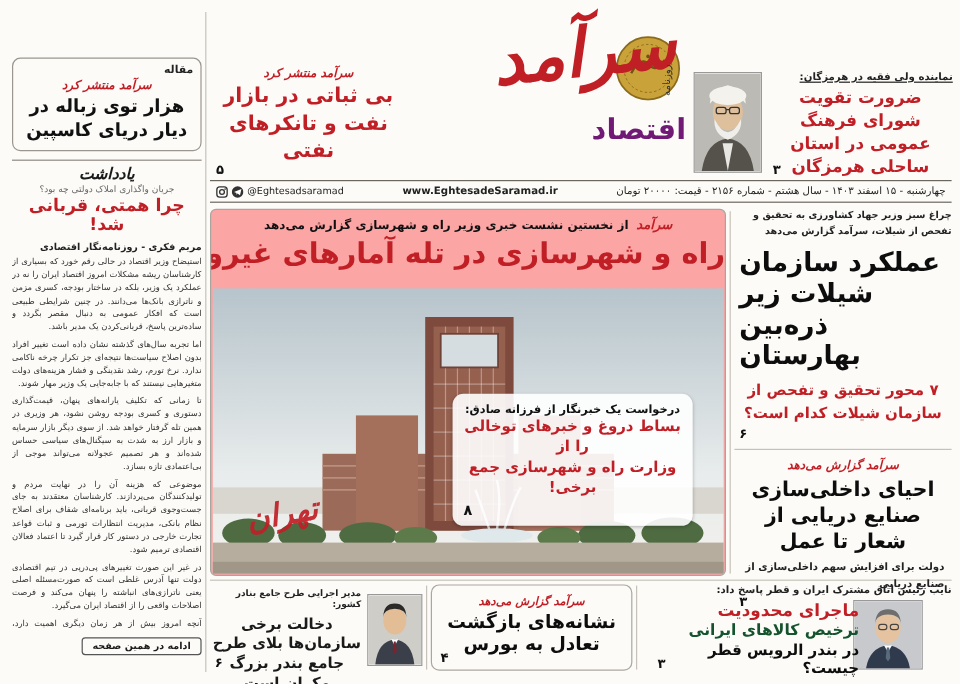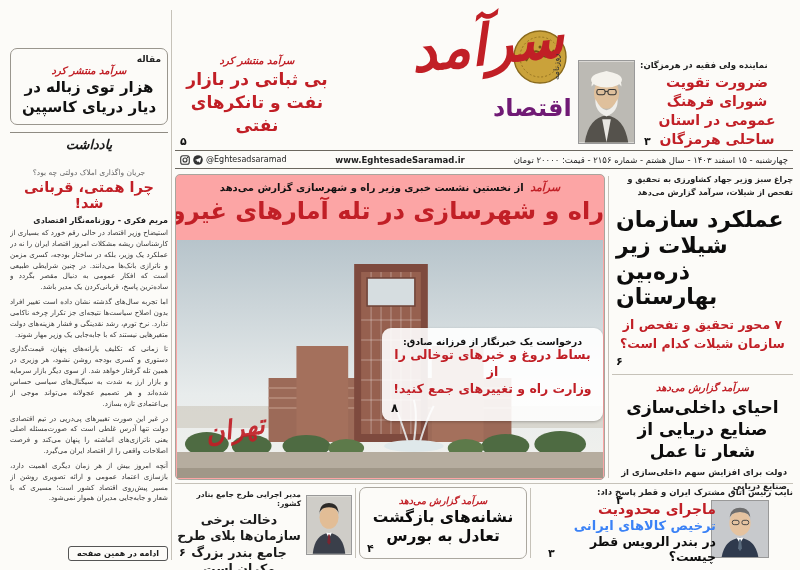--- a/index.html
+++ b/index.html
@@ -17,21 +17,21 @@
   .script{font-family:"DejaVu Serif",serif;font-style:italic;font-weight:bold;}
   .pagenum{font-weight:bold;font-size:11px;color:#111;}
 
   
   .left-col{position:absolute;right:auto;left:10px;top:48px;width:158px;}
   .article-box{border:1px solid #9a968e;border-radius:7px;padding:5px 6px 7px;}
   .sec-label{font-size:9px;font-weight:bold;text-align:right;color:#222;}
   .publish-script{font-size:10px;text-align:center;margin:1px 0 2px;}
   .article-title{font-size:15px;font-weight:bold;text-align:center;line-height:1.3;color:#111;}
   .note-label{font-size:13px;font-weight:bold;text-align:center;margin-top:7px;border-top:1px solid #8f8b83;padding-top:4px;font-style:italic;}
-  .note-kicker{font-size:7.5px;color:#666;text-align:center;margin-top:16px;}
+  .note-kicker{font-size:7.5px;color:#666;text-align:center;margin-top:0;}
   .note-title{font-size:14.5px;font-weight:bold;text-align:center;margin-top:2px;}
   .note-author{font-size:8px;font-weight:bold;text-align:right;margin-top:5px;color:#222;}
   .body-text{margin-top:3px;height:312px;overflow:hidden;font-size:7px;line-height:1.55;text-align:justify;color:#333;}
   .body-text p{margin-bottom:4px;}
   .continue{font-size:8px;font-weight:bold;border:1px solid #555;border-radius:3px;padding:2px 8px;width:fit-content;margin:6px 0 0 auto;}
 
   
   .masthead{position:absolute;left:335px;top:10px;width:242px;height:138px;}
   .seal{position:absolute;right:auto;left:178px;top:20px;width:54px;height:54px;}
   .brand-main{position:absolute;right:0;top:6px;width:180px;text-align:center;
@@ -42,40 +42,40 @@
 
   
   .oil{position:absolute;left:178px;top:54px;width:158px;height:94px;}
   .oil .publish-script{font-size:10px;}
   .oil-title{font-size:17px;font-weight:bold;text-align:center;line-height:1.35;margin-top:2px;}
   .oil .pagenum{position:absolute;right:auto;left:2px;bottom:0;}
 
   .hormozgan{position:absolute;left:578px;top:58px;width:216px;height:90px;}
   .hormozgan .photo{position:absolute;left:0;top:2px;width:57px;height:84px;border:1px solid #999;}
   .horm-text{position:absolute;right:0;left:62px;top:2px;}
-  .horm-kicker{font-size:8.5px;font-weight:bold;text-align:left;color:#222;}
+  .horm-kicker{font-size:8.5px;font-weight:bold;text-align:right;color:#222;text-decoration:underline;}
   .horm-title{font-size:14px;font-weight:bold;text-align:center;line-height:1.35;margin-top:3px;}
   .hormozgan .pagenum{position:absolute;left:66px;bottom:0;}
 
   
   .datebar{position:absolute;left:175px;top:150px;width:618px;height:19px;border-top:1px solid #6b675f;border-bottom:1px solid #6b675f;
     display:flex;align-items:center;justify-content:space-between;font-size:8.5px;padding:0 5px;color:#222;}
   .datebar .site{direction:ltr;font-weight:bold;}
   .social{display:flex;align-items:center;gap:3px;direction:ltr;}
   .social .handle{font-size:8px;}
   .social svg{display:block;}
 
   
   .main-box{position:absolute;left:175px;top:174px;width:430px;height:306px;border:1px solid #a9a59d;border-radius:5px;overflow:hidden;background:#fca5a5;}
   .main-kicker{font-size:10px;font-weight:bold;text-align:center;margin-top:6px;color:#111;}
   .main-kicker .script{font-size:11px;margin-left:3px;}
   .main-headline{font-size:24px;font-weight:bold;text-align:center;color:var(--red);letter-spacing:-0.3px;white-space:nowrap;margin:3px 0 6px;}
   .main-photo{position:absolute;left:1px;right:1px;bottom:1px;height:238px;}
   .main-photo svg{display:block;width:100%;height:100%;}
-  .inset{position:absolute;right:0;top:88px;width:221px;background:rgba(255,255,255,.9);border-radius:9px;padding:8px 9px 6px;text-align:center;box-shadow:0 1px 3px rgba(0,0,0,.25);}
+  .inset{position:absolute;right:26px;top:88px;width:200px;background:rgba(255,255,255,.9);border-radius:9px;padding:8px 9px 6px;text-align:center;box-shadow:0 1px 3px rgba(0,0,0,.25);}
   .inset-kicker{font-size:9.5px;font-weight:bold;color:#111;}
   .inset-line{font-size:12.5px;font-weight:bold;color:var(--red);line-height:1.35;}
   .inset .pagenum{display:block;text-align:left;margin-top:3px;font-size:12px;}
   .watermark{position:absolute;left:28px;bottom:34px;font-family:"DejaVu Serif",serif;font-style:italic;font-weight:bold;
     font-size:26px;color:var(--red);transform:rotate(-10deg);opacity:.92;}
 
   
   .right-col{position:absolute;left:612px;top:174px;width:181px;height:306px;}
   .fish-intro{font-size:8px;font-weight:bold;text-align:right;line-height:1.6;color:#222;}
   .fish-headline{font-size:22px;font-weight:bold;text-align:left;line-height:1.18;margin:7px 4px 6px;color:#0d0d0d;}
@@ -98,21 +98,21 @@
   .bourse{position:absolute;left:359px;top:487px;width:168px;height:72px;border:1px solid #aba79f;border-radius:7px;text-align:center;}
   .bourse-script{font-size:9.5px;margin-top:7px;}
   .bourse-title{font-size:15.5px;font-weight:bold;line-height:1.25;margin-top:2px;color:#0d0d0d;}
   .bourse .pagenum{position:absolute;left:7px;bottom:3px;}
 
   .qatar{position:absolute;left:534px;top:487px;width:259px;height:73px;}
   .qatar-kicker{font-size:8.5px;font-weight:bold;text-align:right;padding-left:2px;color:#222;}
   .qatar .photo{position:absolute;right:24px;top:13px;width:58px;height:58px;border:1px solid #999;}
   .qatar-text{position:absolute;left:20px;top:14px;width:162px;text-align:right;}
   .qatar-l1{font-size:14px;font-weight:bold;color:var(--red);}
-  .qatar-l2{font-size:13px;font-weight:bold;color:#3b82f6;margin-top:1px;}
+  .qatar-l2{font-size:13px;font-weight:bold;color:#14532d;margin-top:1px;}
   .qatar-l3{font-size:12.5px;font-weight:bold;color:#0d0d0d;margin-top:1px;}
   .qatar .pagenum{position:absolute;left:14px;bottom:0;}
 
   .photo svg{display:block;width:100%;height:100%;}
 </style>
 </head>
 <body>
 
 <div class="page">
 
@@ -129,20 +129,21 @@
       <h3 class="article-title">هزار توی زباله در دیار دریای کاسپین</h3>
     </div>
     <div class="note-label">یادداشت</div>
     <div class="note-kicker">جریان واگذاری املاک دولتی چه بود؟</div>
     <h4 class="note-title red">چرا همتی، قربانی شد!</h4>
     <div class="note-author">مریم فکری - روزنامه‌نگار اقتصادی</div>
     <div class="body-text">
       <p>استیضاح وزیر اقتصاد در حالی رقم خورد که بسیاری از کارشناسان ریشه مشکلات امروز اقتصاد ایران را نه در عملکرد یک وزیر، بلکه در ساختار بودجه، کسری مزمن و ناترازی بانک‌ها می‌دانند. در چنین شرایطی طبیعی است که افکار عمومی به دنبال مقصر بگردد و ساده‌ترین پاسخ، قربانی‌کردن یک مدیر باشد.</p>
       <p>اما تجربه سال‌های گذشته نشان داده است تغییر افراد بدون اصلاح سیاست‌ها نتیجه‌ای جز تکرار چرخه ناکامی ندارد. نرخ تورم، رشد نقدینگی و فشار هزینه‌های دولت متغیرهایی نیستند که با جابه‌جایی یک وزیر مهار شوند.</p>
       <p>تا زمانی که تکلیف یارانه‌های پنهان، قیمت‌گذاری دستوری و کسری بودجه روشن نشود، هر وزیری در همین تله گرفتار خواهد شد. از سوی دیگر بازار سرمایه و بازار ارز به شدت به سیگنال‌های سیاسی حساس شده‌اند و هر تصمیم عجولانه می‌تواند موجی از بی‌اعتمادی تازه بسازد.</p>
+      <p>موضوعی که هزینه آن را در نهایت مردم و تولیدکنندگان می‌پردازند. کارشناسان معتقدند به جای جست‌وجوی قربانی، باید برنامه‌ای شفاف برای اصلاح نظام بانکی، مدیریت انتظارات تورمی و ثبات قواعد تجارت خارجی در دستور کار قرار گیرد تا اعتماد فعالان اقتصادی ترمیم شود.</p>
       <p>در غیر این صورت تغییرهای پی‌درپی در تیم اقتصادی دولت تنها آدرس غلطی است که صورت‌مسئله اصلی یعنی ناترازی‌های انباشته را پنهان می‌کند و فرصت اصلاحات واقعی را از اقتصاد ایران می‌گیرد.</p>
       <p>آنچه امروز بیش از هر زمان دیگری اهمیت دارد، بازسازی اعتماد عمومی و ارائه تصویری روشن از مسیر پیش‌روی اقتصاد کشور است؛ مسیری که با شعار و جابه‌جایی مدیران هموار نمی‌شود.</p>
     </div>
     <div class="continue">ادامه در همین صفحه</div>
   </aside>
 
   <header class="masthead">
     <div class="seal">
       <svg viewBox="0 0 54 54" width="54" height="54">
         <circle cx="27" cy="27" r="26" fill="#caa23a"></circle>
@@ -265,21 +266,21 @@
             <path d="M232 202 q-8 -24 -12 -34"></path>
         </g>
         <ellipse cx="238" cy="206" rx="30" ry="6" fill="#dfe8ea"></ellipse>
         <rect x="0" y="212" width="428" height="26" fill="#b6ad9f"></rect>
         <rect x="0" y="228" width="428" height="10" fill="#a09788"></rect>
       </svg>
       <div class="watermark">تهران</div>
       <div class="inset">
         <div class="inset-kicker">درخواست یک خبرنگار از فرزانه صادق:</div>
         <div class="inset-line">بساط دروغ و خبرهای توخالی را از</div>
-        <div class="inset-line">وزارت راه و تغییرهای جمع کنید!</div>
+        <div class="inset-line">وزارت راه و شهرسازی جمع برخی!</div>
         <span class="pagenum">۸</span>
       </div>
     </div>
   </section>
 
   <aside class="right-col">
     <div class="fish-intro">چراغ سبز وزیر جهاد کشاورزی به تحقیق و تفحص از شیلات، سرآمد گزارش می‌دهد</div>
     <h2 class="fish-headline">عملکرد سازمان شیلات زیر ذره‌بین بهارستان</h2>
     <div class="fish-sub">۷ محور تحقیق و تفحص از سازمان شیلات کدام است؟</div>
     <div class="fish-page pagenum">۶</div>

